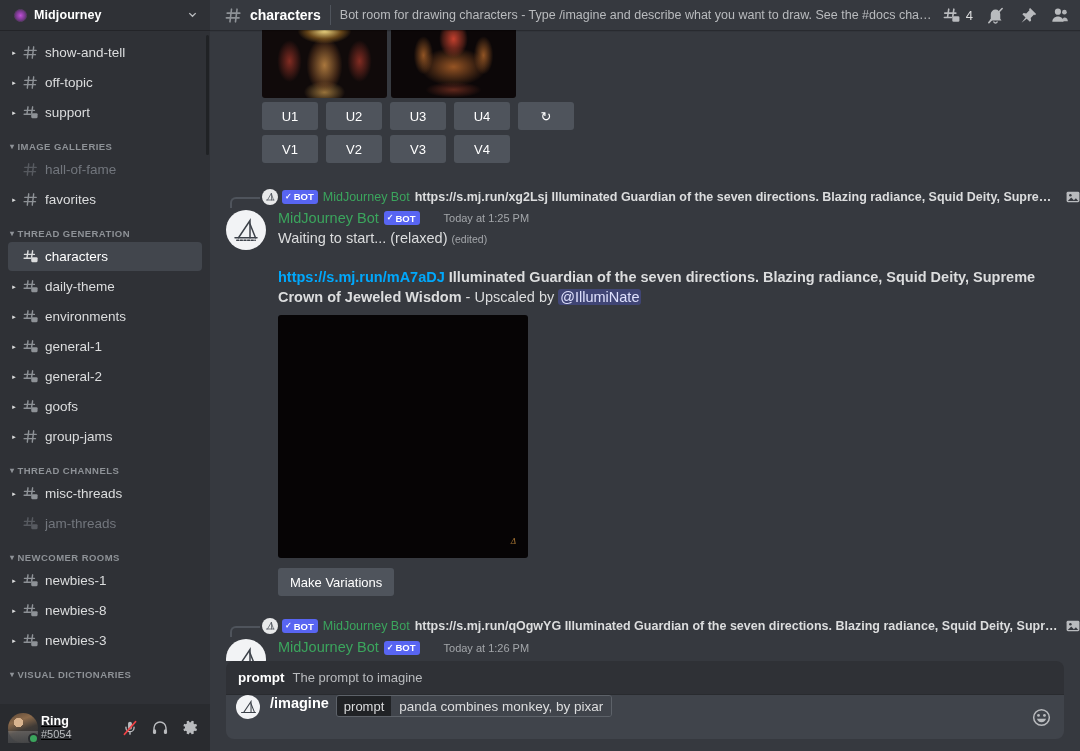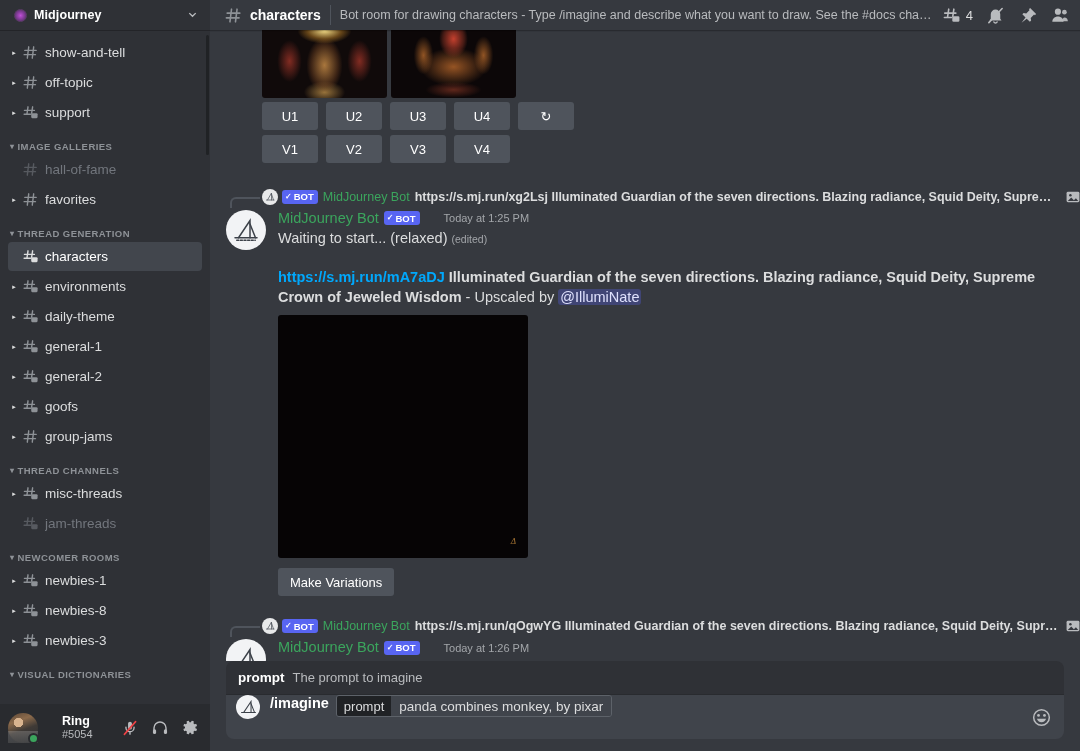--- a/index.html
+++ b/index.html
@@ -93,21 +93,21 @@
   }
   .avatar-img::after {
     content:""; position:absolute; left:0; bottom:0; width:100%; height:38%;
     background: linear-gradient(180deg, rgba(200,200,200,.25), rgba(90,90,90,.5));
   }
   .status-dot {
     position: absolute; right: -1px; bottom: -1px;
     width: 11px; height: 11px; border-radius: 50%;
     background: #3ba55d; border: 2.5px solid #292b2f;
   }
-  .user-meta { margin-left: 24px; flex: 1; overflow: hidden; }
+  .user-meta { margin-left: 3px; flex: 1; overflow: hidden; text-decoration: underline; }
   .user-name { color: #ffffff; font-size: 12.5px; font-weight: bold; line-height: 1.15; }
   .user-tag { color: #b9bbbe; font-size: 11px; line-height: 1.2; }
   .user-btns { display: flex; align-items: center; gap: 2px; }
   .ubtn {
     width: 28px; height: 28px; border-radius: 4px;
     display: flex; align-items: center; justify-content: center;
     cursor: pointer; position: relative;
   }
 
   
@@ -409,31 +409,31 @@
         <span class="lbl">characters</span>
       </div>
       <div class="ch bright">
         <span class="arrow">▸</span>
         <span class="icon">
           <svg width="17" height="17" viewBox="0 0 24 24" fill="none" stroke="#8e9297" stroke-width="2" stroke-linecap="round">
               <path d="M8.5 4L7 14M15 4l-1.4 9M3.5 9h14M3 14.5h9"></path>
               <rect x="13" y="13" width="9" height="7" rx="1.6" fill="#8e9297" stroke="none"></rect>
             </svg>
         </span>
+        <span class="lbl">daily-theme</span>
+      </div>
+      <div class="ch bright">
+        <span class="arrow">▸</span>
+        <span class="icon">
+          <svg width="17" height="17" viewBox="0 0 24 24" fill="none" stroke="#8e9297" stroke-width="2" stroke-linecap="round">
+              <path d="M8.5 4L7 14M15 4l-1.4 9M3.5 9h14M3 14.5h9"></path>
+              <rect x="13" y="13" width="9" height="7" rx="1.6" fill="#8e9297" stroke="none"></rect>
+            </svg>
+        </span>
         <span class="lbl">environments</span>
-      </div>
-      <div class="ch bright">
-        <span class="arrow">▸</span>
-        <span class="icon">
-          <svg width="17" height="17" viewBox="0 0 24 24" fill="none" stroke="#8e9297" stroke-width="2" stroke-linecap="round">
-              <path d="M8.5 4L7 14M15 4l-1.4 9M3.5 9h14M3 14.5h9"></path>
-              <rect x="13" y="13" width="9" height="7" rx="1.6" fill="#8e9297" stroke="none"></rect>
-            </svg>
-        </span>
-        <span class="lbl">daily-theme</span>
       </div>
       <div class="ch bright">
         <span class="arrow">▸</span>
         <span class="icon">
           <svg width="17" height="17" viewBox="0 0 24 24" fill="none" stroke="#8e9297" stroke-width="2" stroke-linecap="round">
               <path d="M8.5 4L7 14M15 4l-1.4 9M3.5 9h14M3 14.5h9"></path>
               <rect x="13" y="13" width="9" height="7" rx="1.6" fill="#8e9297" stroke="none"></rect>
             </svg>
         </span>
         <span class="lbl">general-1</span>

